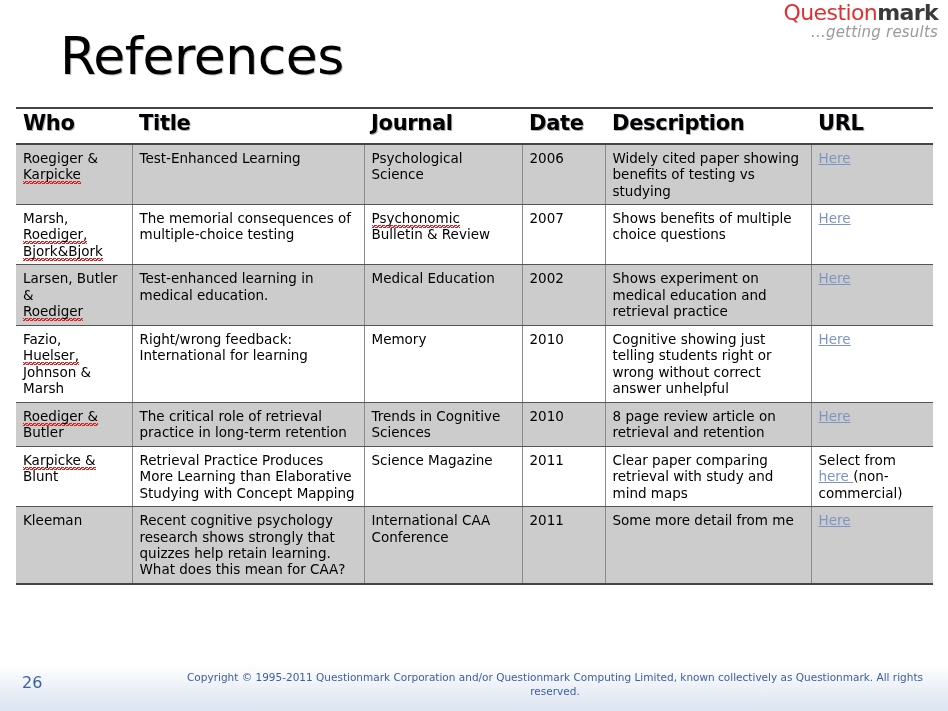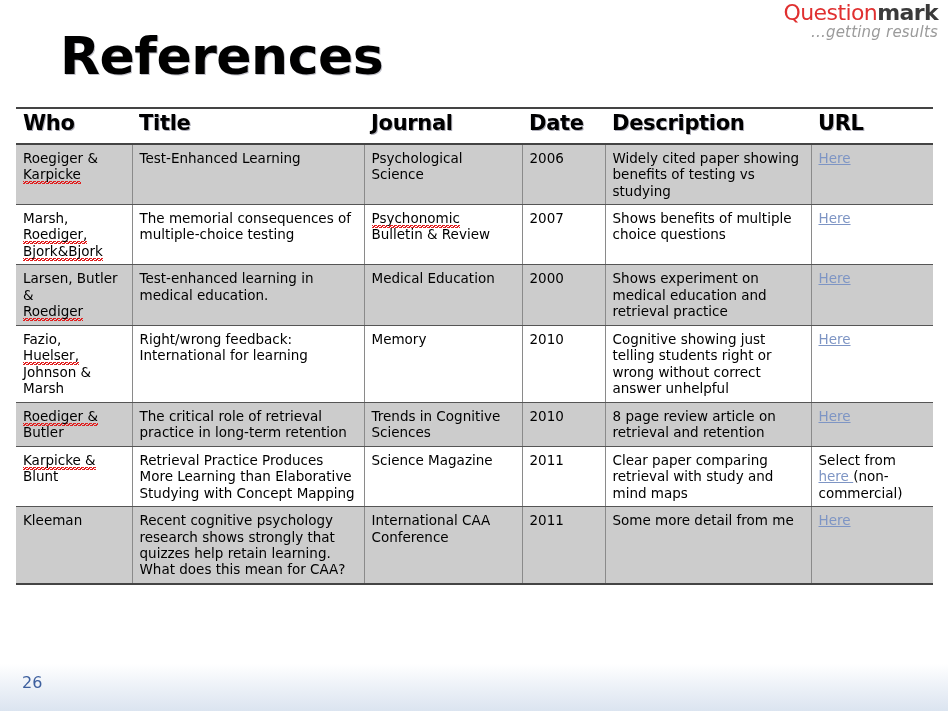--- a/index.html
+++ b/index.html
@@ -39,21 +39,21 @@
     letter-spacing: 0.2px;
     margin-top: 1px;
     white-space: nowrap;
   }
 
   
   .title {
     position: absolute;
     left: 60px; top: 26px;
     font-size: 52px;
-    font-weight: 700;
+    font-weight: 400;
     color: #000000;
     letter-spacing: -0.5px;
     text-shadow: 1px 1px 0 rgba(120,120,140,0.45);
     font-family: "DejaVu Sans", "Liberation Sans", sans-serif;
     text-align: center;
   }
 
   
   .table-wrap {
     position: absolute;
@@ -192,21 +192,21 @@
             <td>The memorial consequences of multiple-choice testing</td>
             <td><span class="sq">Psychonomic</span><br><span>Bulletin &amp; Review</span></td>
             <td>2007</td>
             <td>Shows benefits of multiple choice questions</td>
             <td class="urlcell"><a class="here">Here</a></td>
           </tr>
           <tr class="shade">
             <td><span>Larsen, Butler &amp;</span><br><span class="sq">Roediger</span></td>
             <td>Test-enhanced learning in medical education.</td>
             <td>Medical Education</td>
-            <td>2000</td>
+            <td>2002</td>
             <td>Shows experiment on medical education and retrieval practice</td>
             <td class="urlcell"><a class="here">Here</a></td>
           </tr>
           <tr class="plain">
             <td><span>Fazio,</span><br><span class="sq">Huelser,</span><br><span>Johnson &amp; Marsh</span></td>
             <td>Right/wrong feedback: International for learning</td>
             <td>Memory</td>
             <td>2010</td>
             <td>Cognitive showing just telling students right or wrong without correct answer unhelpful</td>
             <td class="urlcell"><a class="here">Here</a></td>
@@ -235,16 +235,17 @@
             <td>Some more detail from me</td>
             <td class="urlcell"><a class="here">Here</a></td>
           </tr>
         </tbody>
     </table>
   </div>
 
   <div class="footer">
     <div class="footer-page">26</div>
     <div class="footer-copy">
+      <div>Copyright © 1995-2011 Questionmark Corporation and/or Questionmark Computing Limited, known collectively as Questionmark. All rights reserved.</div>
     </div>
   </div>
 
 </div>
 
 </body></html>

